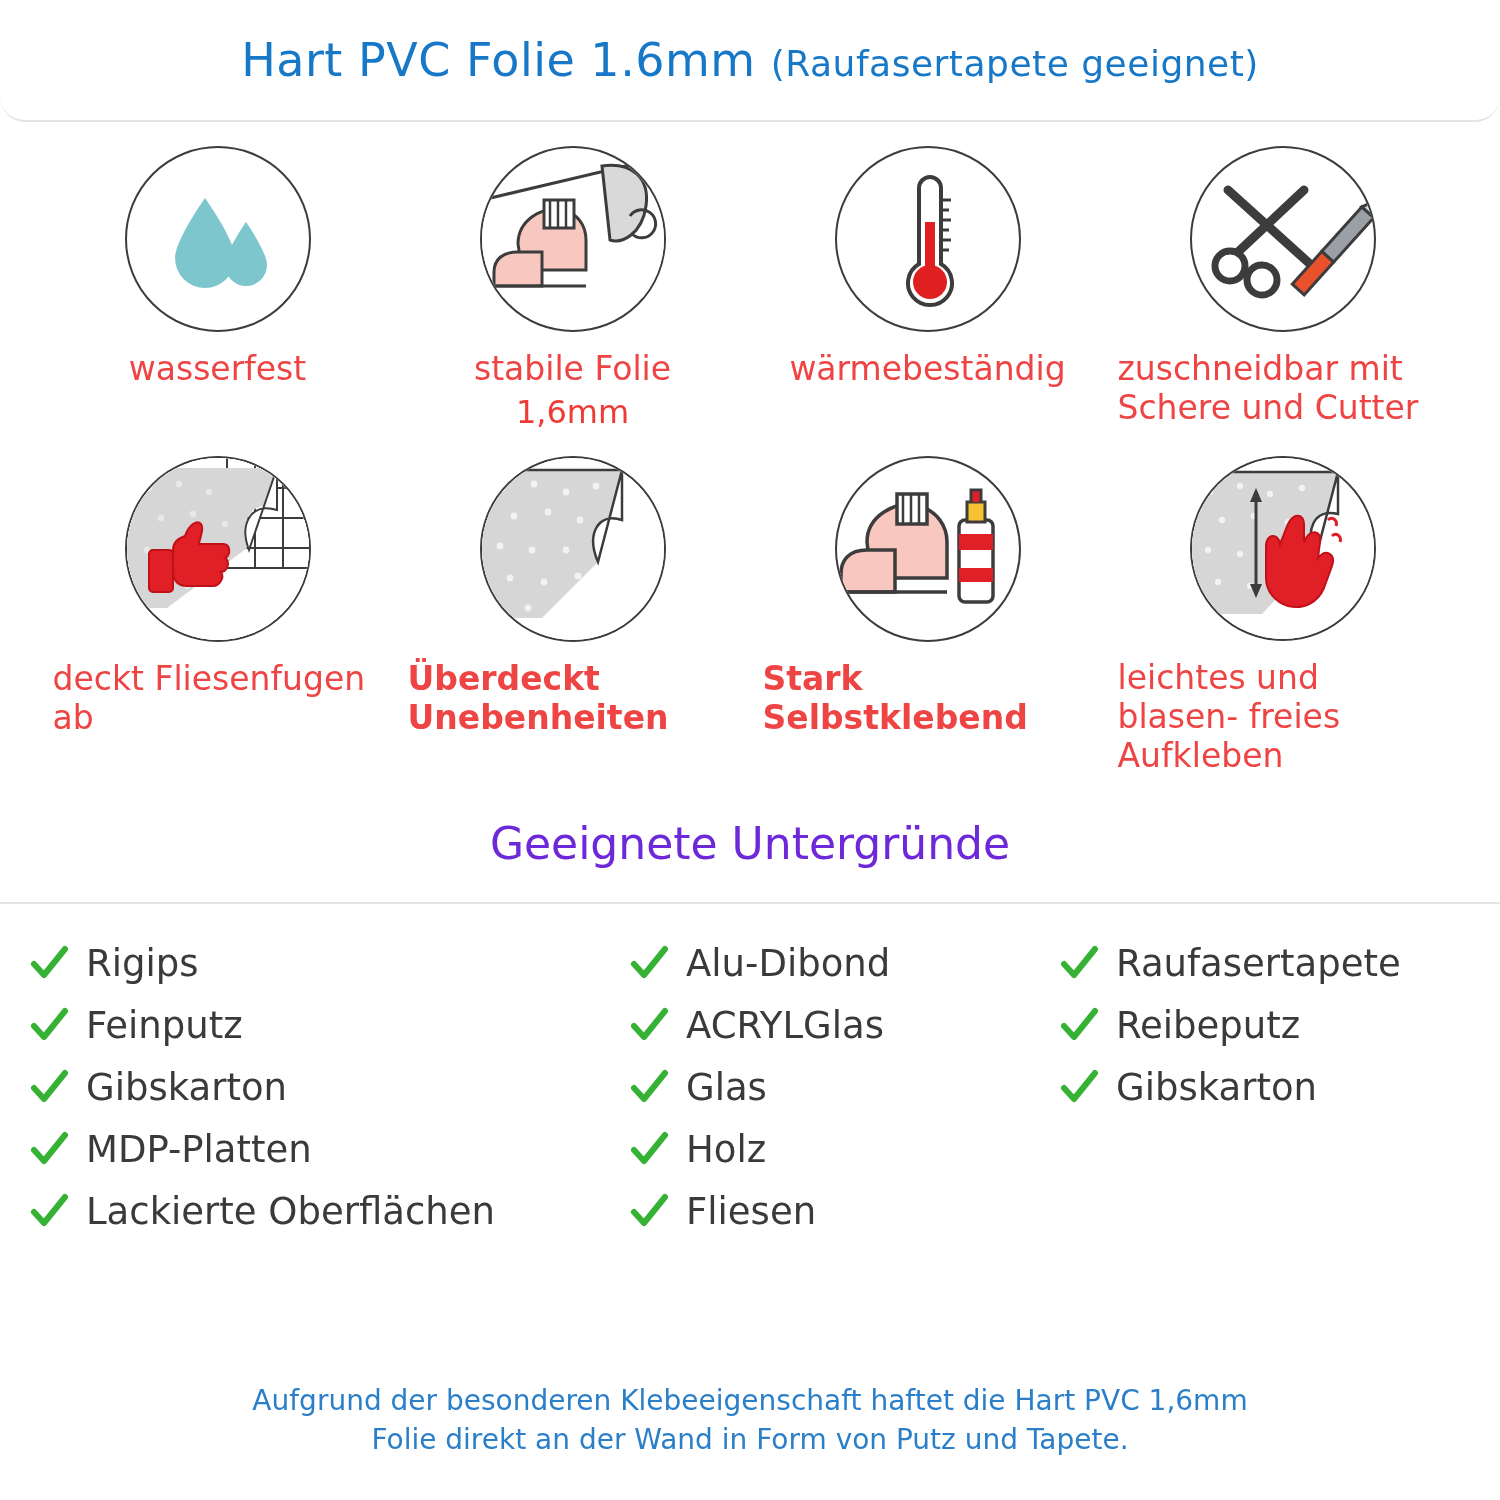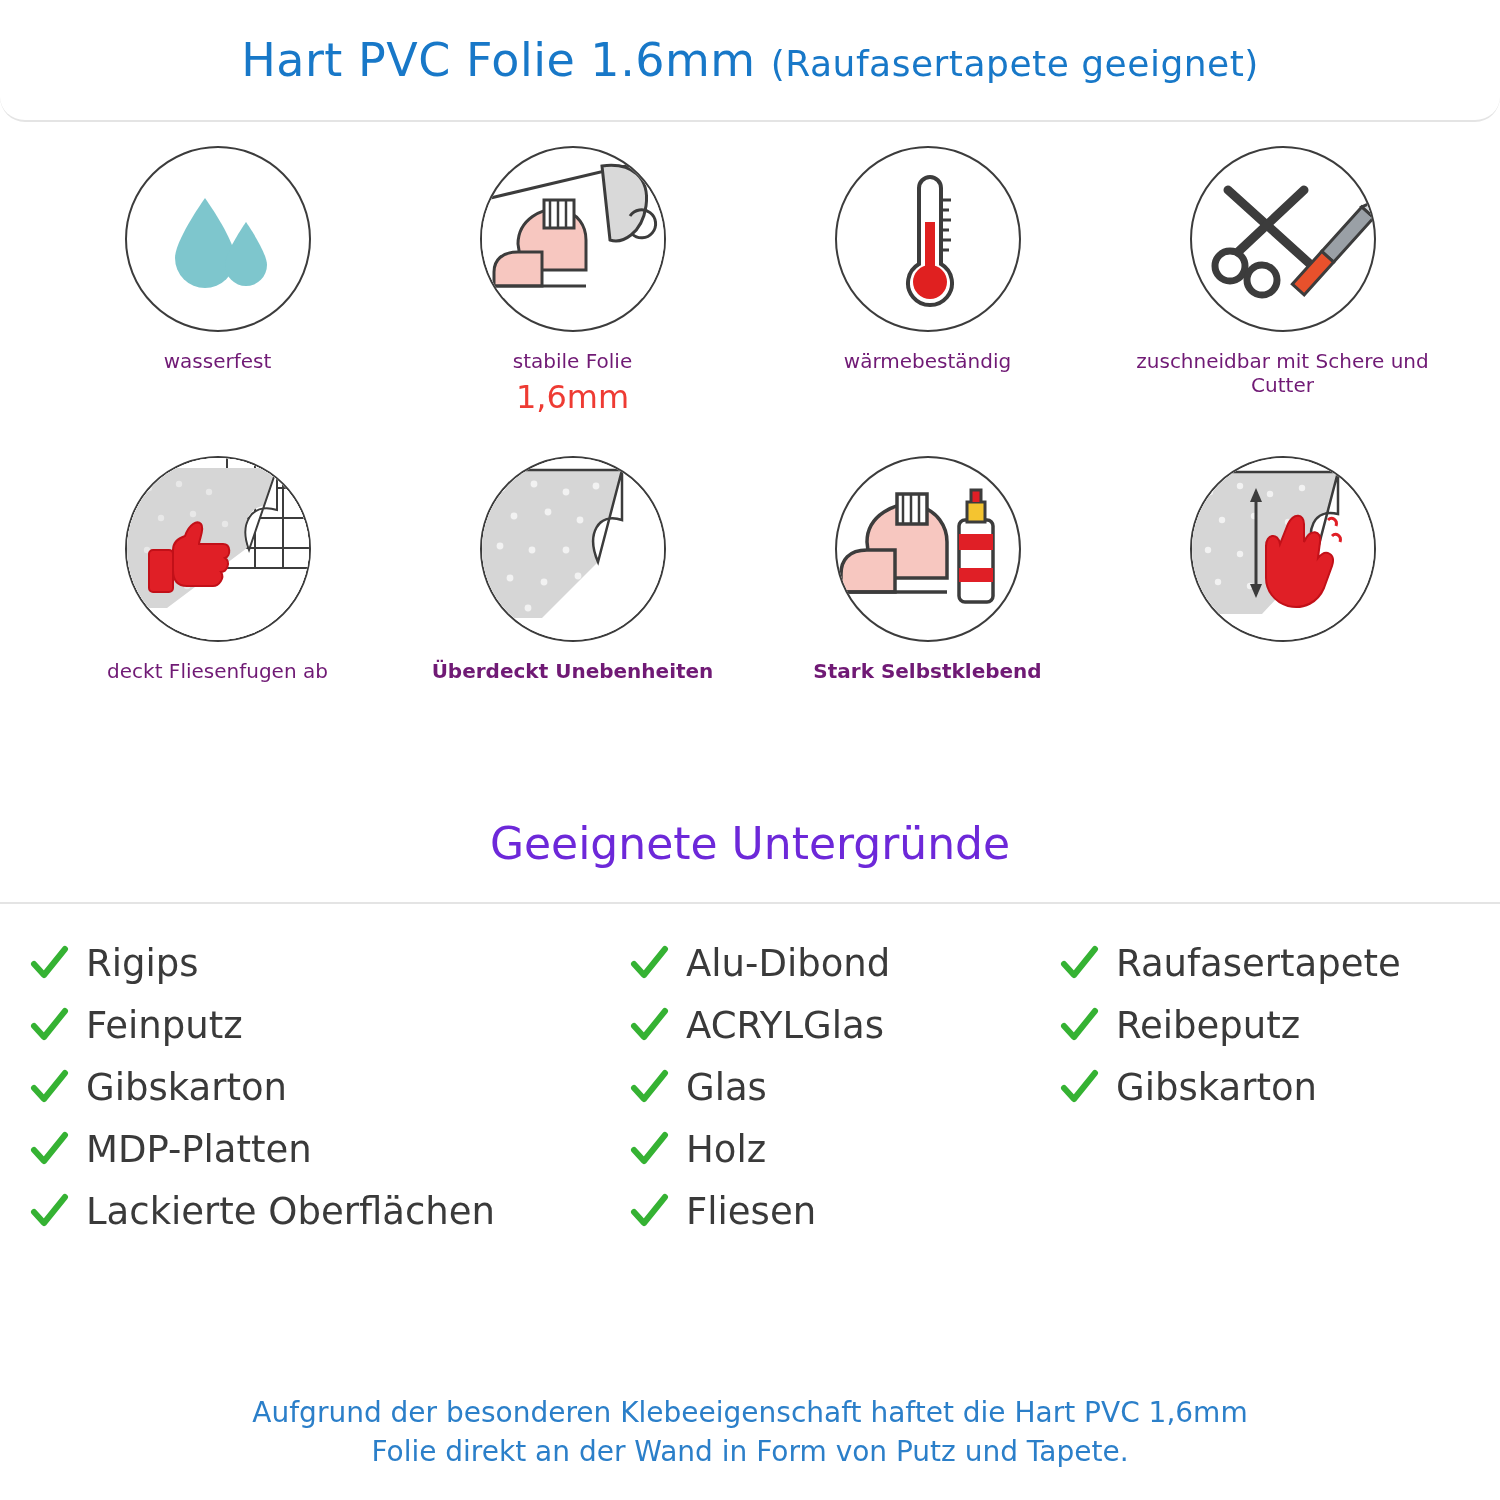--- a/index.html
+++ b/index.html
@@ -60,24 +60,23 @@
     height: 186px;
     border-radius: 50%;
     border: 2px solid #3c3c3c;
     overflow: hidden;
     position: relative;
     background: #fff;
     box-sizing: border-box;
   }
   .feature-label {
     margin-top: 18px;
-    text-align: center;
-    font-size: 20px;
+    font-size: 33px;
     line-height: 1.18;
-    color: #701a75;
+    color: #ef4444;
     max-width: 330px;
   }
   .feature-label.bold { font-weight: bold; }
   .sub-label {
     margin-top: 4px;
     font-size: 32px;
     color: #ee3b33;
     text-align: center;
   }
 
@@ -119,21 +118,21 @@
     margin-right: 16px;
     display: inline-block;
   }
   .check-mark svg { display:block; }
 
   
   .footer {
     position: absolute;
     left: 0;
     right: 0;
-    bottom: 28px;
+    bottom: 40px;
     text-align: center;
     color: #2b7fc9;
     font-size: 28px;
     line-height: 1.42;
     padding: 0 96px;
     box-sizing: border-box;
   }
 </style>
 </head>
 <body>
@@ -303,20 +302,21 @@
               <circle cx="58" cy="128" r="3.2"></circle>
               <circle cx="92" cy="122" r="3.2"></circle>
           </g>
           <path d="M64 34 L64 136" stroke="#3c3c3c" stroke-width="3"></path>
           <path d="M64 30 L58 44 L70 44 Z" fill="#3c3c3c"></path>
           <path d="M64 140 L58 126 L70 126 Z" fill="#3c3c3c"></path>
           <path d="M96 66 c6 -12 16 -10 16 0 l0 18 c6 -14 18 -12 16 0 l-2 16 c8 -10 18 -4 14 8 l-8 22 c-6 14 -20 22 -36 18 c-14 -4 -22 -16 -22 -28 l0 -32 c0 -12 12 -14 14 -2 Z" fill="#e01f26" stroke="#c21018" stroke-width="2"></path>
           <path d="M136 62 c4 -4 10 0 8 6 M140 78 c4 -4 10 0 8 6" stroke="#e01f26" stroke-width="3" fill="none"></path>
         </svg>
       </div>
+      <div class="feature-label">leichtes und blasen- freies Aufkleben</div>
     </div>
 
   </div>
 
   <div class="section-title-wrap">
     <div class="section-title">Geeignete Untergründe</div>
   </div>
 
   <div class="checklist">
 

